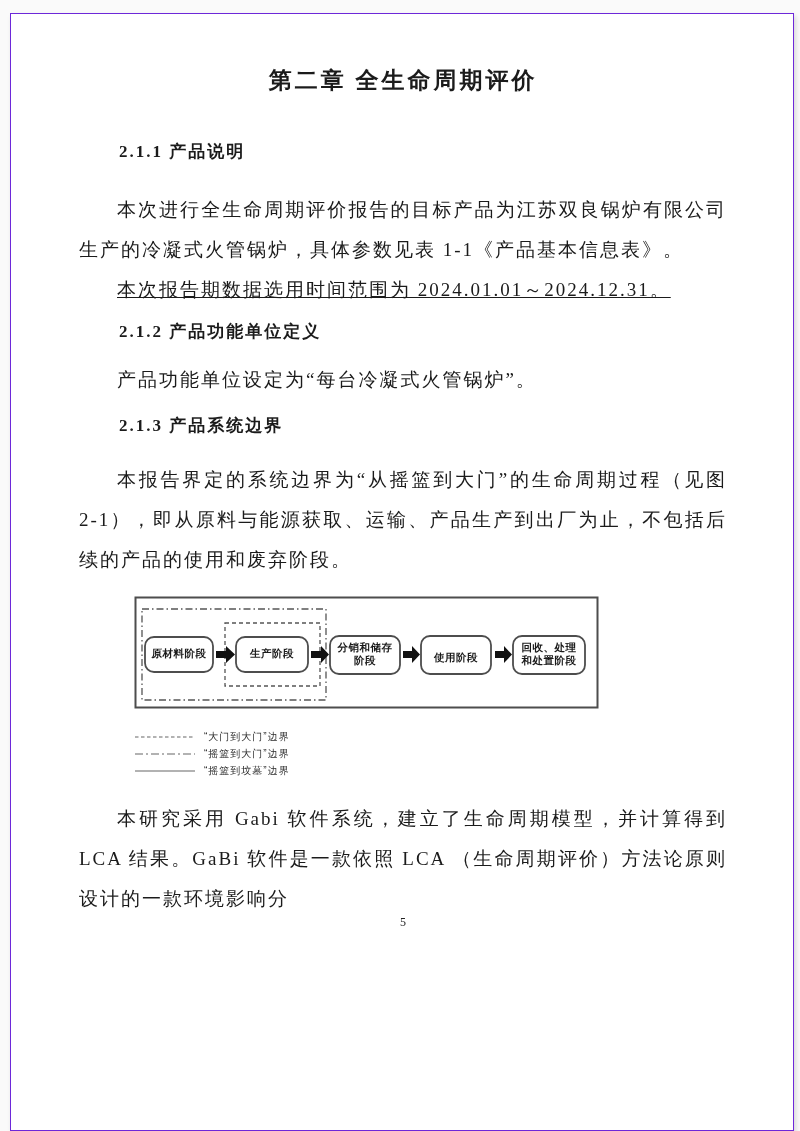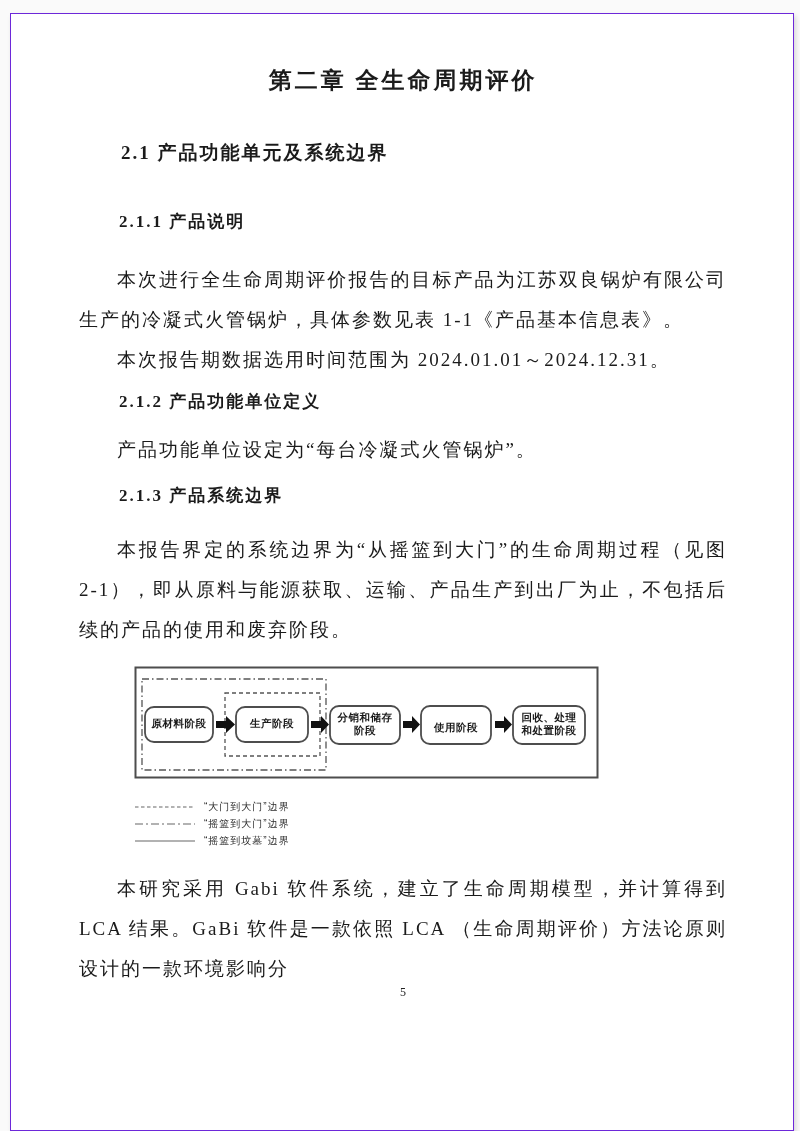--- a/index.html
+++ b/index.html
@@ -14,21 +14,21 @@
   .h-l2{margin:44px 0 0 42px;font-size:19px;font-weight:bold;letter-spacing:2px;line-height:26px;}
   .h-l3{font-size:17px;font-weight:bold;letter-spacing:2px;line-height:24px;margin:0 0 0 40px;}
   .h-211{margin-top:44px;}
   .h-212{margin-top:10px;}
   .h-213{margin-top:14px;}
   .h-214{margin-top:14px;}
 
   .body-p{margin:0;font-size:19px;line-height:40px;letter-spacing:2px;
           text-align:justify;text-indent:2em;}
   .p-211a{margin-top:26px;}
-  .p-211b{margin-top:0;}
+  .p-211b{margin-top:0;text-decoration:underline;}
   .p-212{margin-top:16px;}
   .p-213{margin-top:22px;}
   .p-214{margin-top:20px;}
 
   .figure-wrap{position:relative;margin:16px 0 0 55px;width:465px;height:116px;}
   .figure-wrap svg{position:absolute;left:0;top:0;}
   .stage-label{position:absolute;display:flex;align-items:center;justify-content:center;
                text-align:center;font-size:10.5px;font-weight:bold;line-height:1.2;
                letter-spacing:0.5px;white-space:pre-line;color:#1a1a1a;
                font-family:Liberation Serif, serif;}
@@ -48,21 +48,20 @@
 </style>
 </head>
 <body>
 
 <div class="canvas">
   <div class="page">
     <div class="content">
 
       <div class="chapter-title">第二章 全生命周期评价</div>
 
-      <div class="h-l2">2.1 产品功能单元及系统边界</div>
 
       <div class="h-l3 h-211">2.1.1 产品说明</div>
       <p class="body-p p-211a">本次进行全生命周期评价报告的目标产品为江苏双良锅炉有限公司生产的冷凝式火管锅炉，具体参数见表 1-1《产品基本信息表》。</p>
       <p class="body-p p-211b">本次报告期数据选用时间范围为 2024.01.01～2024.12.31。</p>
 
       <div class="h-l3 h-212">2.1.2 产品功能单位定义</div>
       <p class="body-p p-212">产品功能单位设定为“每台冷凝式火管锅炉”。</p>
 
       <div class="h-l3 h-213">2.1.3 产品系统边界</div>
       <p class="body-p p-213">本报告界定的系统边界为“从摇篮到大门”的生命周期过程（见图 2-1），即从原料与能源获取、运输、产品生产到出厂为止，不包括后续的产品的使用和废弃阶段。</p>

